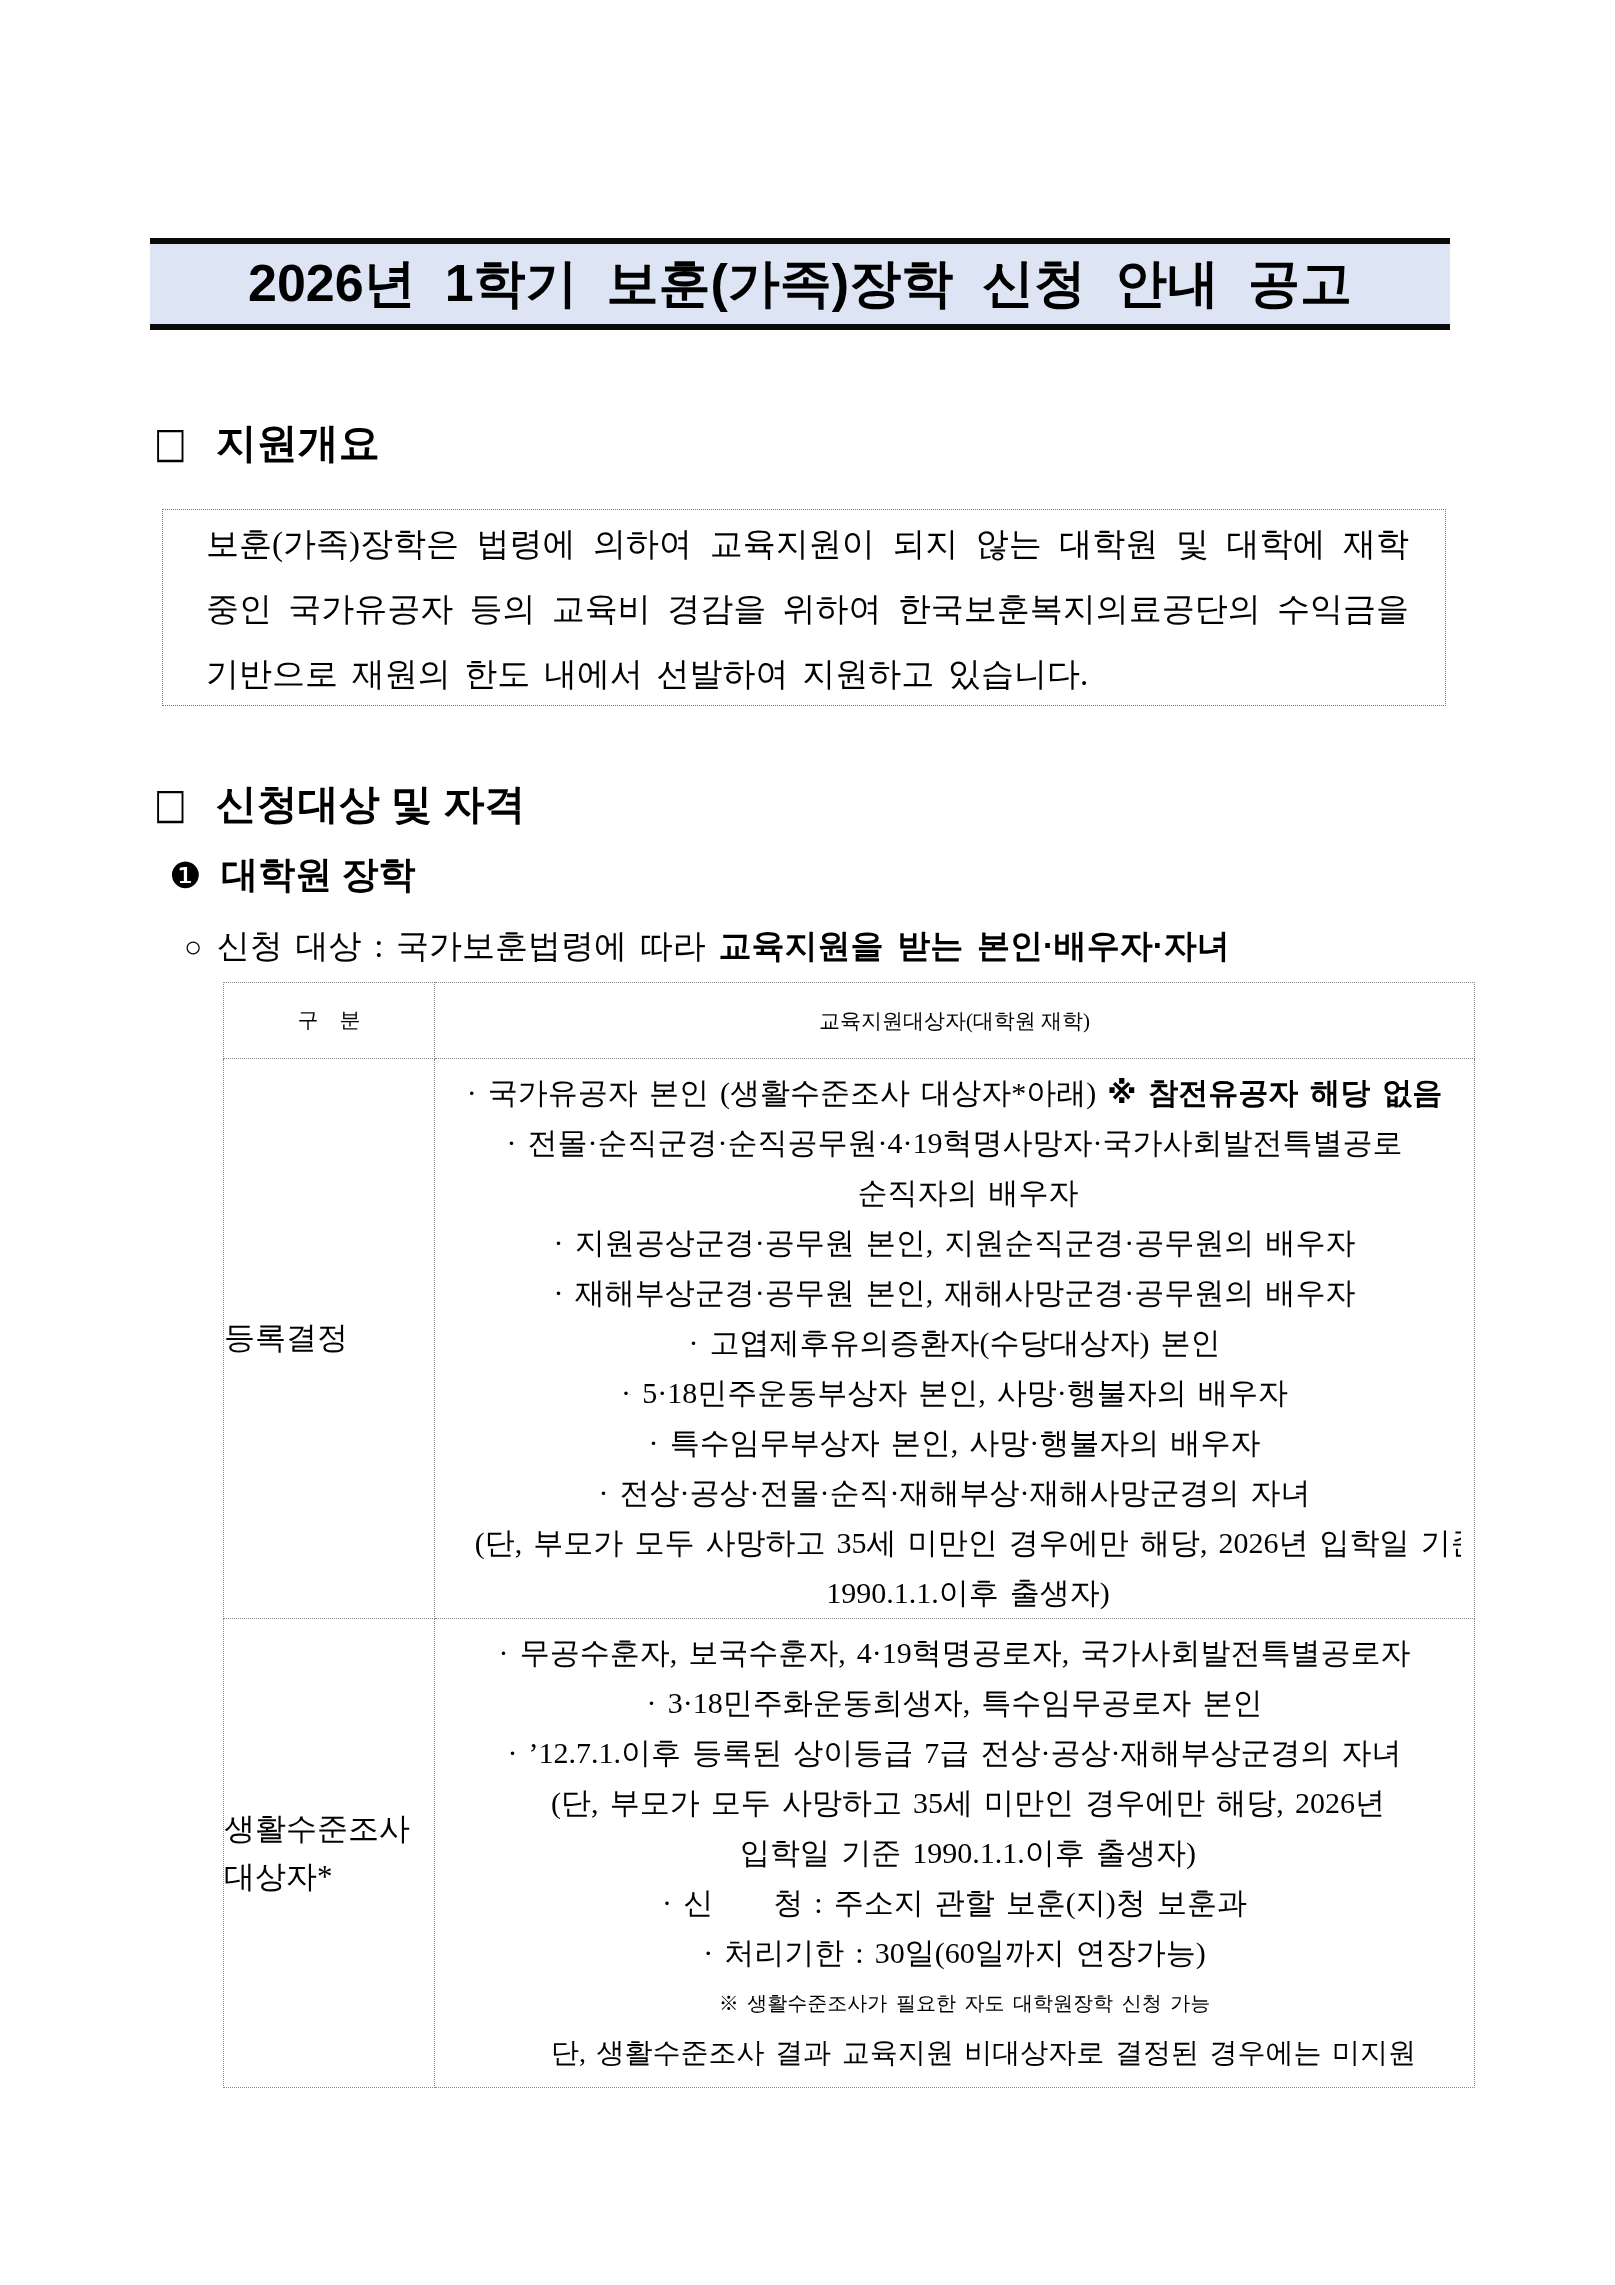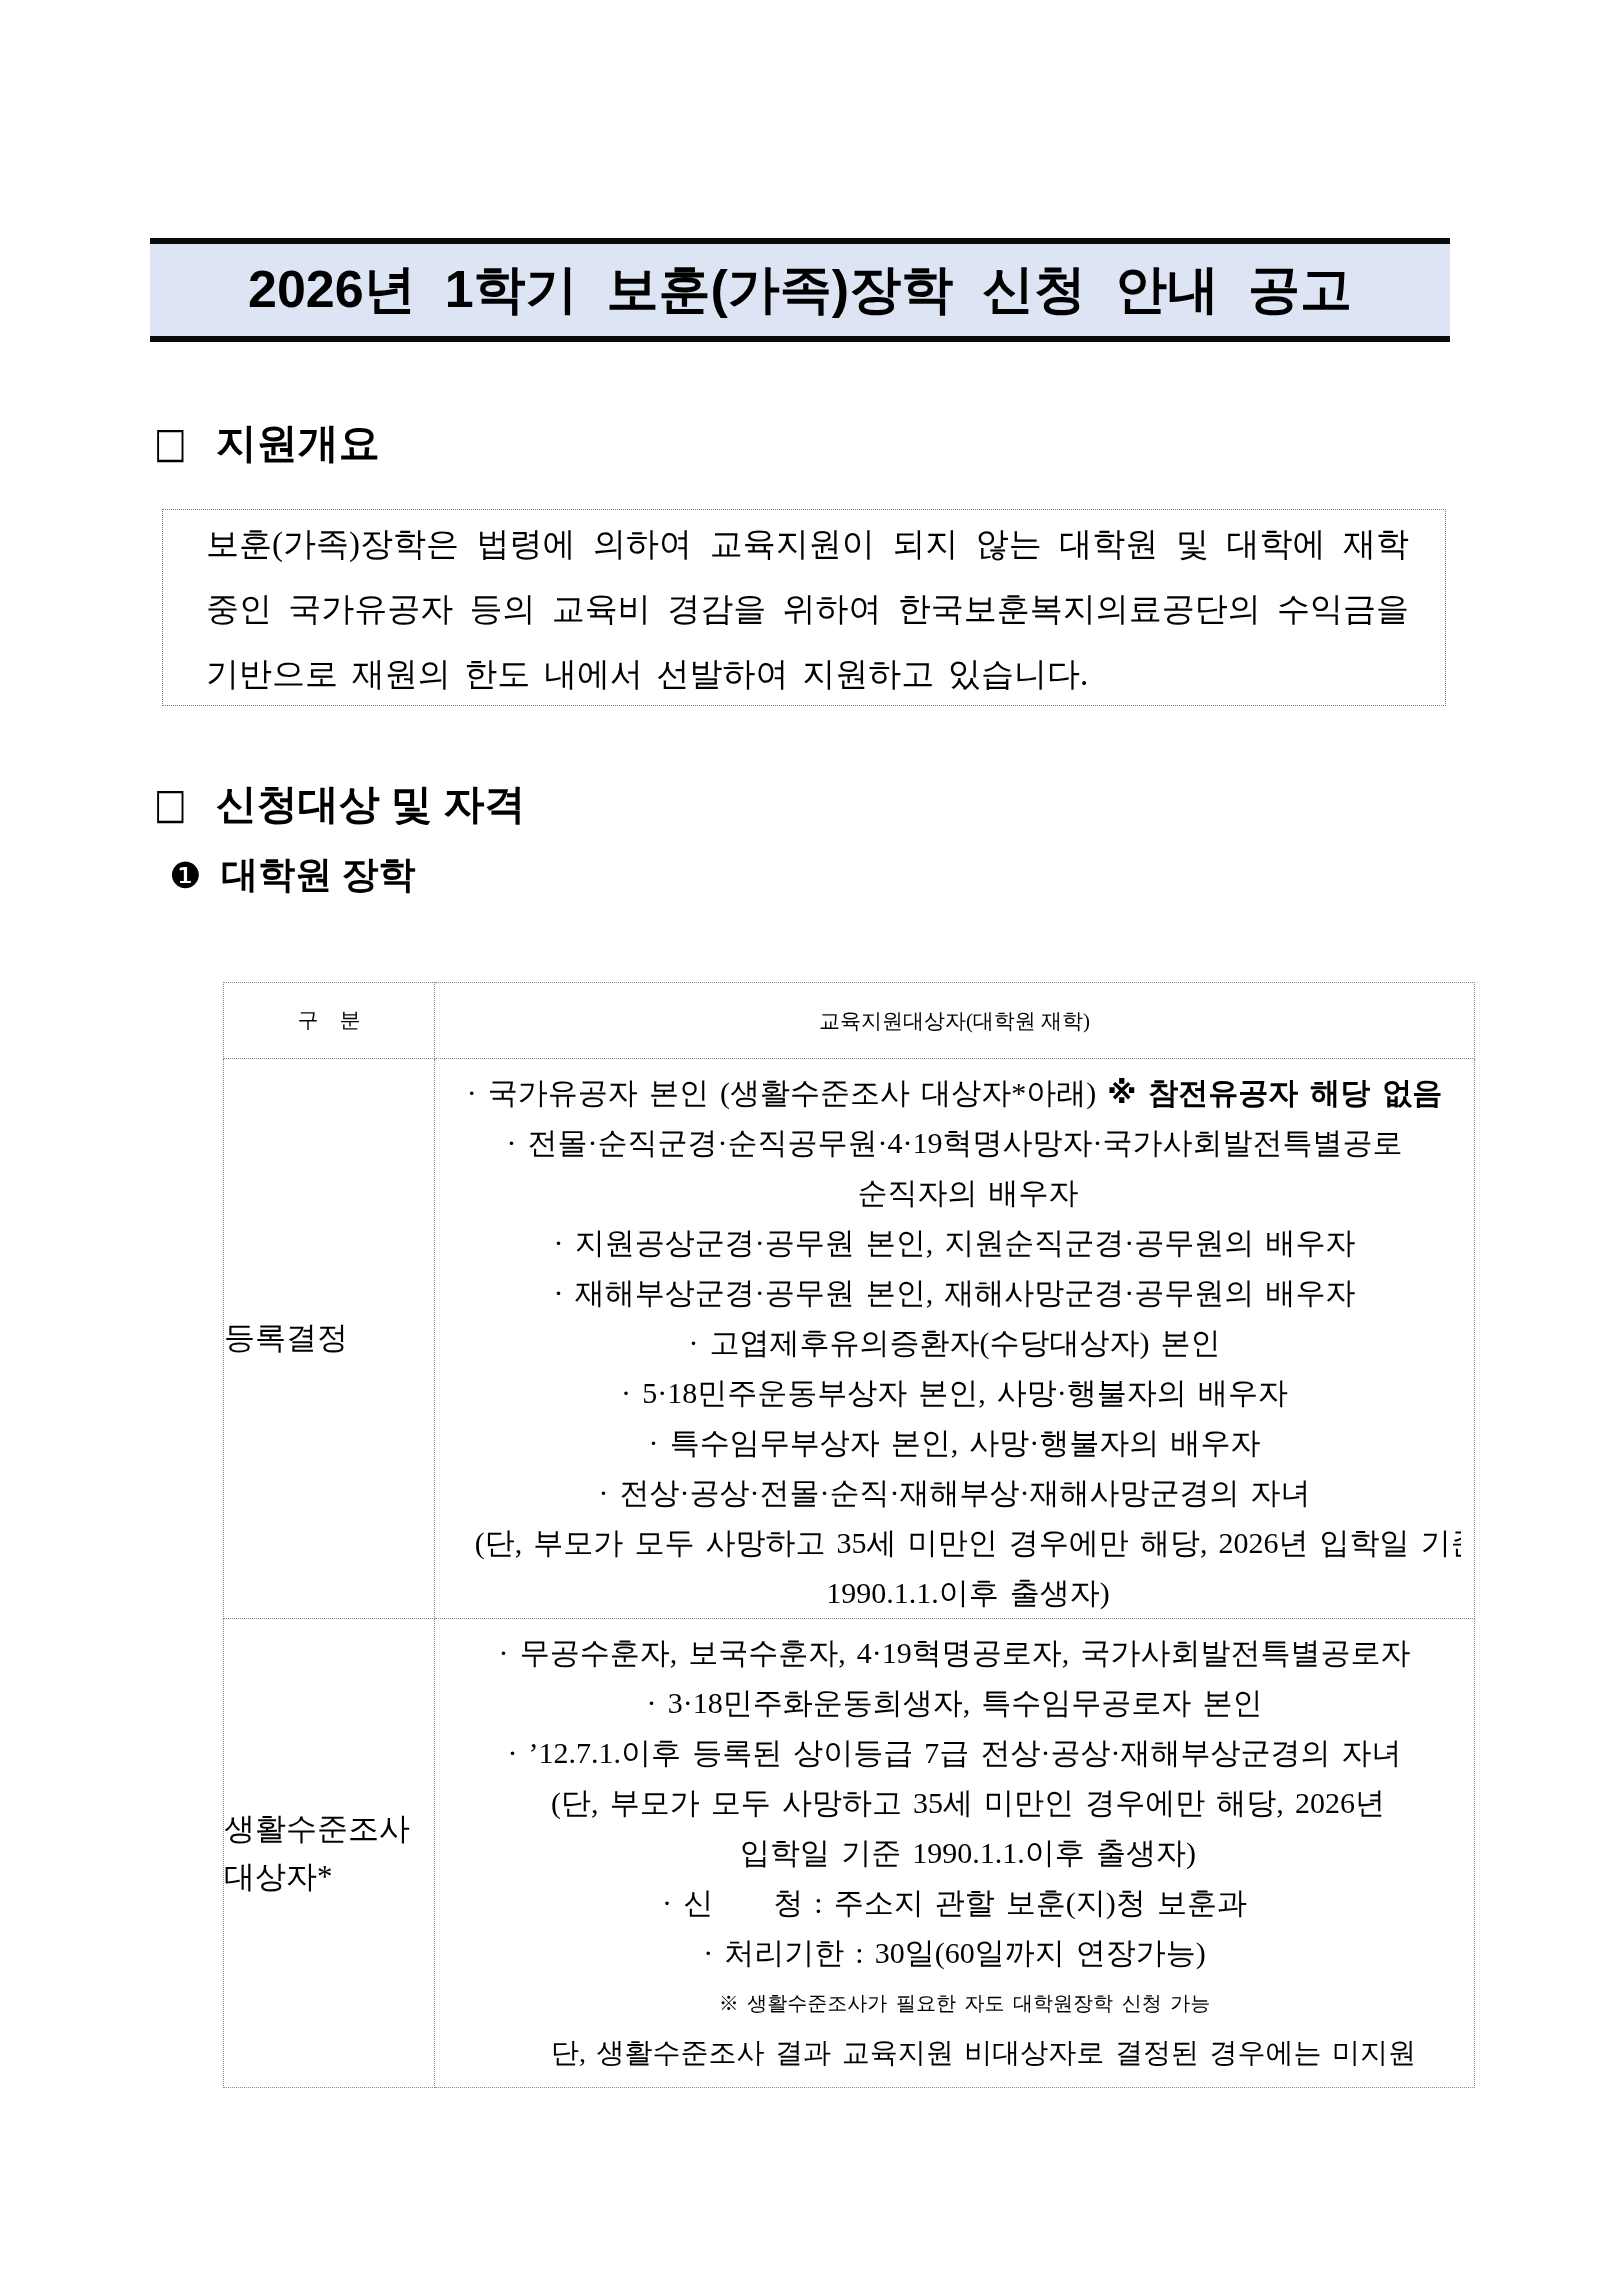--- a/index.html
+++ b/index.html
@@ -5,21 +5,21 @@
   * { margin:0; padding:0; box-sizing:border-box; }
   html,body { background:#ffffff; }
   .page {
     position:relative; width:1616px; height:2285px; background:#ffffff;
     font-family:"Liberation Serif","DejaVu Serif",serif; color:#000;
     overflow:hidden;
   }
 
   
   .title-box {
-    position:absolute; left:150px; top:238px; width:1300px; height:104px;
+    position:absolute; left:150px; top:238px; width:1300px; height:92px;
     background:#dde4f4;
     border-top:6.3px solid #0a0a0a; border-bottom:6.3px solid #0a0a0a;
     display:flex; align-items:center; justify-content:center;
   }
   .title-box .t {
     font-family:"Liberation Sans","DejaVu Sans",sans-serif;
     font-weight:700; font-size:52px; word-spacing:14.5px; letter-spacing:0;
   }
 
   
@@ -99,20 +99,23 @@
   <div class="sec" id="sec-eligibility">
     <span class="sq">□</span>
     <span>신청대상 및 자격</span>
   </div>
 
   <div class="h2">
     <span class="num">❶</span>
     <span>대학원 장학</span>
   </div>
 
+  <div class="target">
+    <span class="o">○</span><span>신청 대상 : 국가보훈법령에 따라 </span><b>교육지원을 받는 본인·배우자·자녀</b>
+  </div>
 
   <table class="tbl">
     <tbody>
         <tr class="hdr">
       <td class="c1">구　분</td>
       <td>교육지원대상자(대학원 재학)</td>
     </tr>
 
     <tr class="r1">
       <td class="c1">

